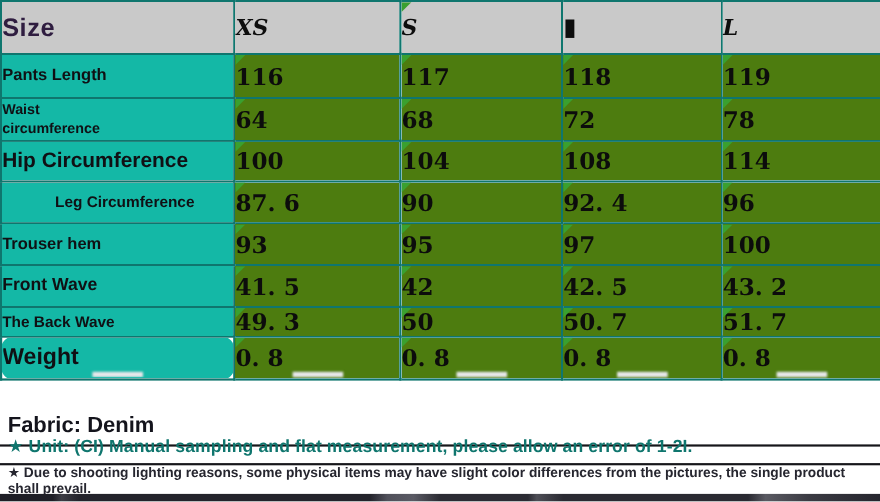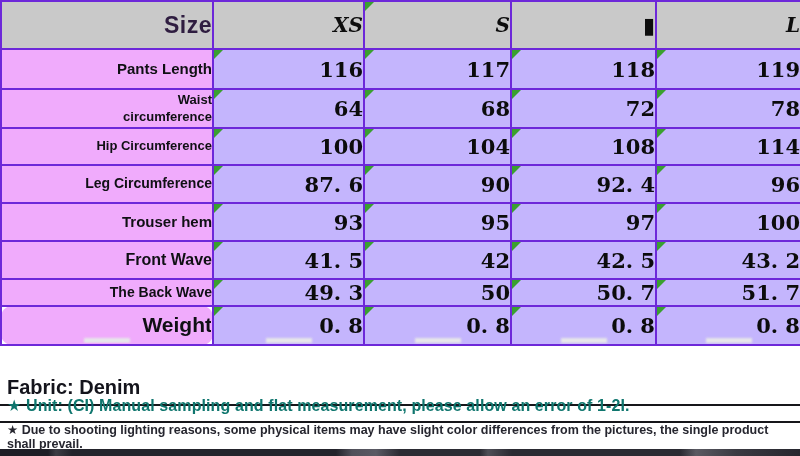--- a/index.html
+++ b/index.html
@@ -1,35 +1,35 @@
 <!DOCTYPE html>
 <html><head>
 <meta charset="utf-8">
 <style>
   html,body{margin:0;padding:0;}
   body{width:800px;height:456px;background:#ffffff;font-family:"Liberation Sans","DejaVu Sans",sans-serif;overflow:hidden;}
   .page{position:relative;width:800px;height:456px;background:#fff;}
 
   table.size-chart{width:800px;table-layout:fixed;border-collapse:collapse;}
   table.size-chart th,table.size-chart td{
-    border:2px solid #6d28d9;padding:0;text-align:right;vertical-align:middle;position:relative;overflow:hidden;
+    border:2px solid #0f766e;padding:0;text-align:left;vertical-align:middle;position:relative;overflow:hidden;
   }
   thead th{border-top:none;background:#c9c9c9;border-bottom:3px solid #16161a;}
   thead tr{height:48px;}
 
   .size-h{font-size:23px;font-weight:800;color:#2f1d40;letter-spacing:0.5px;}
   .col-h{font-family:"DejaVu Serif","DejaVu Sans",serif;font-weight:700;font-size:20px;color:#0d0d0d;font-style:italic;}
   .col-h.mblock{font-size:22px;}
 
-  tbody th.lbl{font-weight:700;color:#101014;background:#f0abfc;white-space:pre-line;line-height:1.25;}
-  tbody td.val{font-family:"DejaVu Serif","DejaVu Sans",serif;font-weight:700;font-size:21px;color:#0c0c0c;background:#c4b5fd;}
+  tbody th.lbl{font-weight:700;color:#101014;background:#14b8a6;white-space:pre-line;line-height:1.25;}
+  tbody td.val{font-family:"DejaVu Serif","DejaVu Sans",serif;font-weight:700;font-size:21px;color:#0c0c0c;background:#4d7c0f;}
 
   tr.r0{height:40px;} tr.r0 .lbl{font-size:15px;}
   tr.r1{height:39px;} tr.r1 .lbl{font-size:13px;}
-  tr.r2{height:37px;} tr.r2 .lbl{font-size:13px;padding-left:11px;}
+  tr.r2{height:37px;} tr.r2 .lbl{font-size:19px;}
   tr.r3{height:38px;} tr.r3 .lbl{font-size:14px;padding-left:48px;}
   tr.r4{height:38px;border-radius:16px;} tr.r4 .lbl{font-size:15px;}
   tr.r5{height:38px;} tr.r5 .lbl{font-size:16px;}
   tr.r6{height:22px;border-radius:11px;} tr.r6 .lbl{font-size:14px;}
   tr.r7{height:39px;} tr.r7 .lbl{font-size:21px;border-radius:11px;}
 
   
   .flag{position:absolute;top:0;left:0;width:0;height:0;
         border-top:9px solid #3aa02f;border-right:9px solid transparent;display:block;}
 

